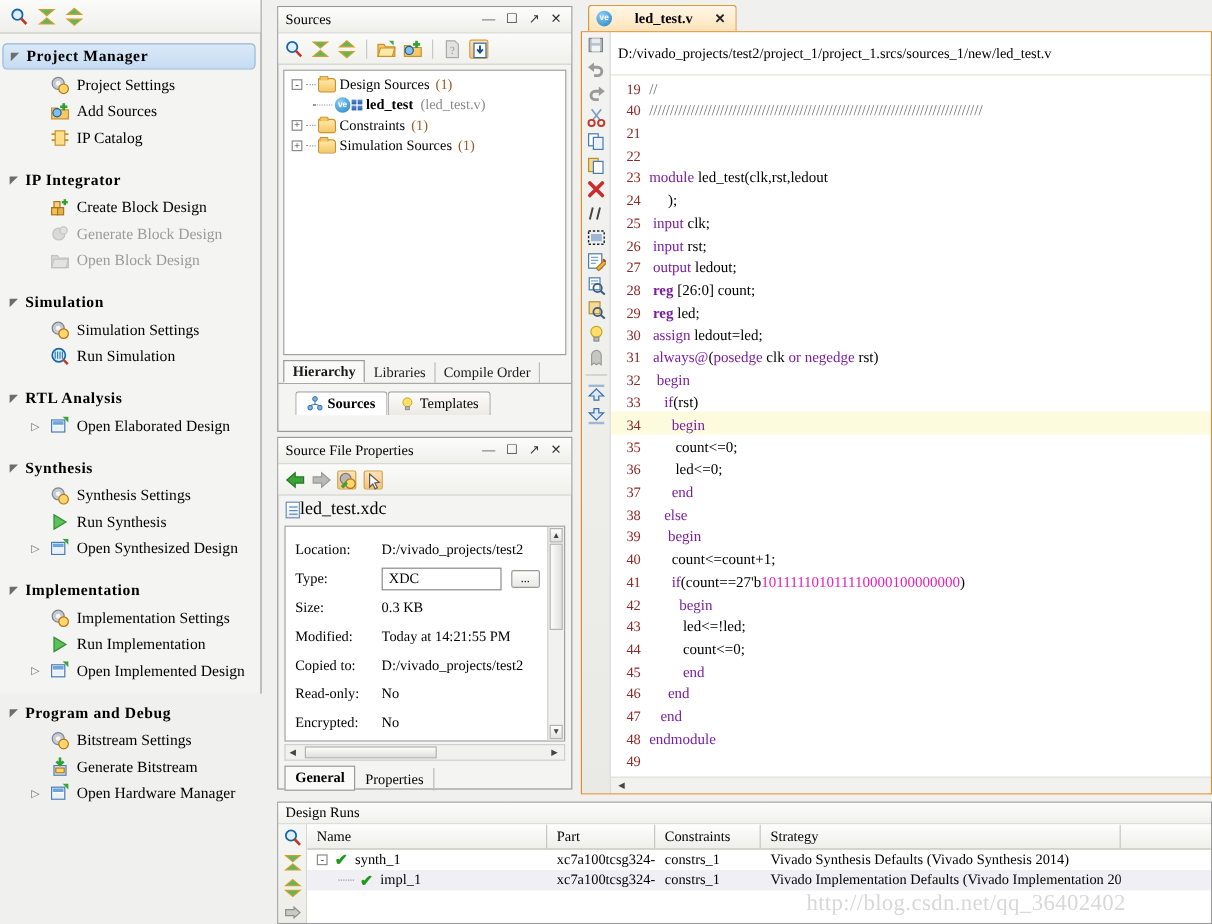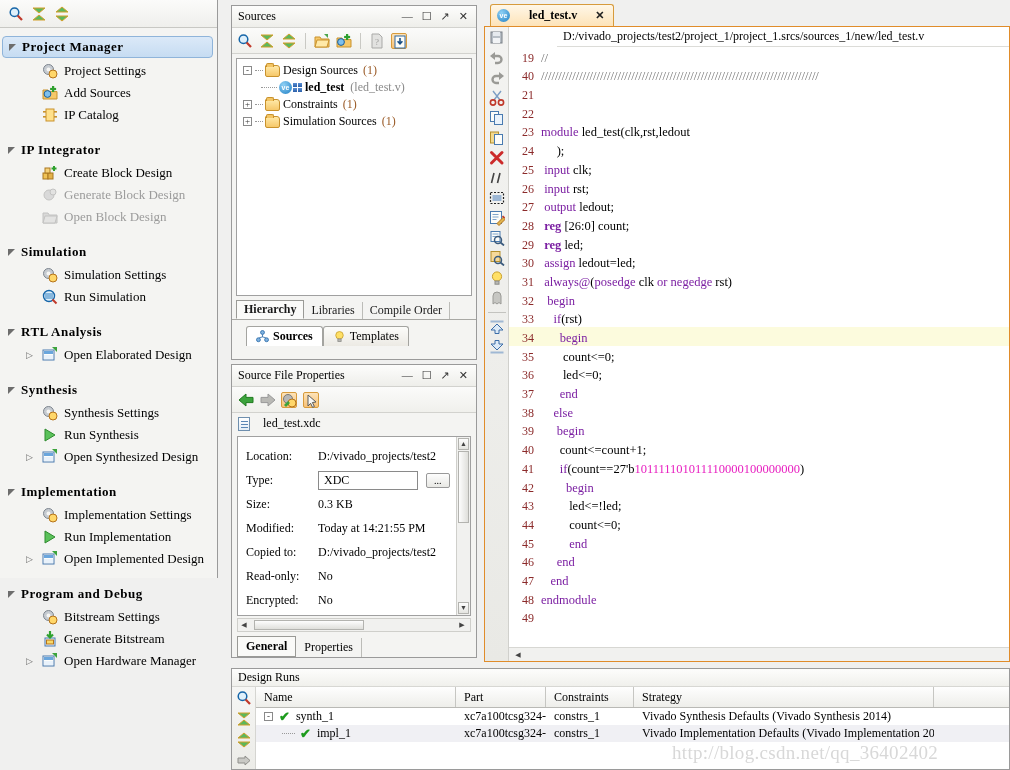--- a/index.html
+++ b/index.html
@@ -107,21 +107,21 @@
   .tab2 {
     display:flex; align-items:center; gap:4px;
     padding:2px 9px; font-size:12px;
     border:1px solid #a4a4a0; border-bottom:0;
     border-radius:3px 3px 0 0; background:linear-gradient(#fcfcfa,#eceae4);
   }
   .tab2.sel { font-weight:bold; background:#fff; }
 
   
   #props { left:231px; top:364px; width:246px; height:294px; }
-  .prop-file { display:flex; align-items:center; gap:13px; padding:3px 0 3px 6px; font-size:12px; }
+  .prop-file { display:flex; align-items:center; gap:0; padding:3px 0 3px 6px; font-size:15px; }
   .docico{width:12px;height:14px;flex:0 0 12px;background:linear-gradient(#ffffff,#e4eef7);border:1px solid #6f8fae;position:relative;}
   .docico:after{content:"";position:absolute;left:2px;top:3px;width:7px;height:1px;box-shadow:0 0 0 0 #5b87b5,0 3px 0 0 #5b87b5,0 6px 0 0 #5b87b5;background:#5b87b5;}
   .propbox {
     margin:2px 5px; background:#fff; border:1px solid #a0a0a0;
     height:180px; position:relative; overflow:hidden;
   }
   .proprows { padding:7px 6px 0 8px; font-size:12px; }
   .prow { display:flex; align-items:center; height:24px; white-space:nowrap; }
   .plabel { width:72px; flex:0 0 72px; }
   .pval { overflow:hidden; }
@@ -148,22 +148,22 @@
   }
   .ed-tab .xc { color:#222; font-weight:bold; font-size:11px; }
   .ed-frame { position:absolute; left:0; top:24px; right:0; bottom:0; border:1px solid #e08c2a; background:#fff; display:flex; }
   .ed-side {
     width:24px; background:linear-gradient(#f3f3f1,#e9e9e5);
     border-right:1px solid #d0d0cc; padding-top:3px;
     display:flex; flex-direction:column; align-items:center; gap:4px;
   }
   .ed-main { flex:1; display:flex; flex-direction:column; min-width:0; }
   .ed-path {
-    height:20px; display:flex; align-items:center; padding-left:6px;
-    font-size:12px; background:#fff; border-bottom:1px solid #dcdcd8; white-space:nowrap;margin-left:48px;
+    height:36px; display:flex; align-items:center; padding-left:6px;
+    font-size:12px; background:#fff; border-bottom:1px solid #dcdcd8; white-space:nowrap;
   }
   .ed-code { flex:1; position:relative; overflow:hidden; background:#fff; }
   .cline { display:flex; height:18.7px; align-items:flex-end; font-size:12.5px; white-space:pre; }
   .cline.hl { background:#fcfbdd; }
   .lnum {
     width:30px; flex:0 0 30px; text-align:right; padding-right:5px;
     color:#8b2a2a; font-size:12px;
   }
   .ctext { padding-left:2px; }
   .kw { color:#7b1fa2; }

